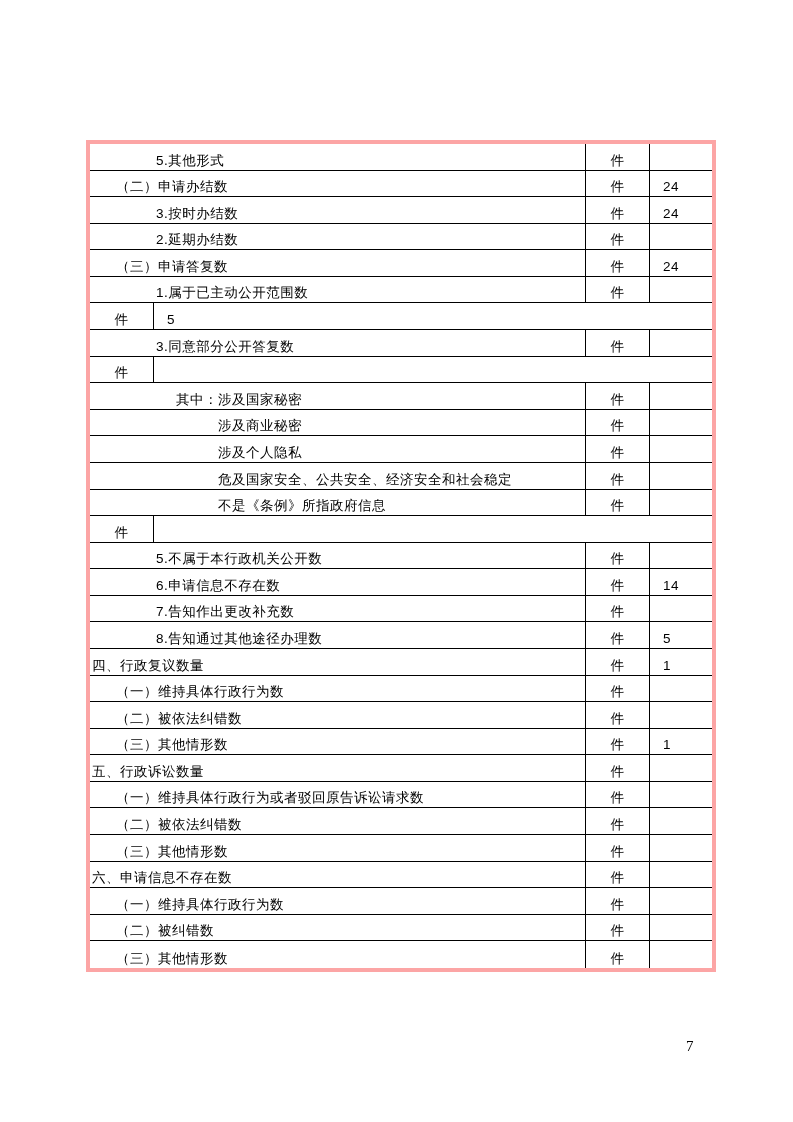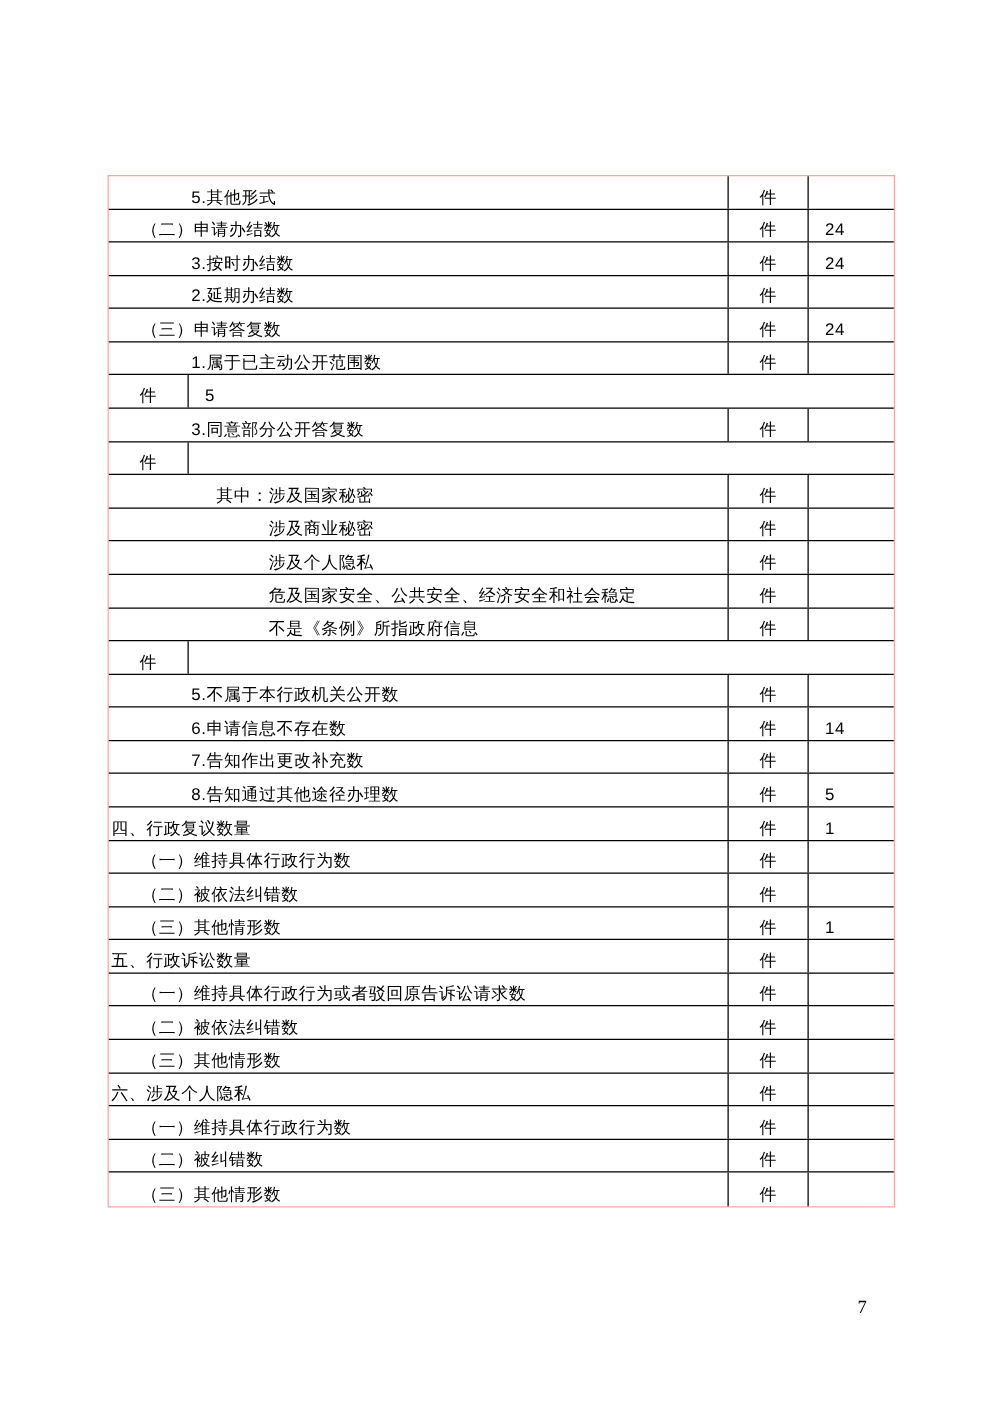--- a/index.html
+++ b/index.html
@@ -10,21 +10,21 @@
     font-family: "Liberation Sans", "DejaVu Sans", sans-serif;
     color: #000000;
     overflow: hidden;
   }
   .page { position: absolute; inset: 0; background: #ffffff; }
 
   .report-table {
     position: absolute;
     left: 86px; top: 140px;
     width: 630px;
-    border: 1px solid #fca5a5;
+    border: 4px solid #fca5a5;
   }
   .t-row {
     display: flex;
     height: 26.58px;
     border-bottom: 1px solid #000000;
   }
   .t-row:last-child { border-bottom: none; }
 
   .cell {
     display: flex;
@@ -197,21 +197,21 @@
       <div class="cell cell-label">（二）被依法纠错数</div>
       <div class="cell cell-unit">件</div>
       <div class="cell cell-value"></div>
     </div>
       <div class="t-row ind1">
       <div class="cell cell-label">（三）其他情形数</div>
       <div class="cell cell-unit">件</div>
       <div class="cell cell-value"></div>
     </div>
       <div class="t-row ind0">
-      <div class="cell cell-label">六、涉及个人隐私</div>
+      <div class="cell cell-label">六、申请信息不存在数</div>
       <div class="cell cell-unit">件</div>
       <div class="cell cell-value"></div>
     </div>
       <div class="t-row ind1">
       <div class="cell cell-label">（一）维持具体行政行为数</div>
       <div class="cell cell-unit">件</div>
       <div class="cell cell-value"></div>
     </div>
       <div class="t-row ind1">
       <div class="cell cell-label">（二）被纠错数</div>

